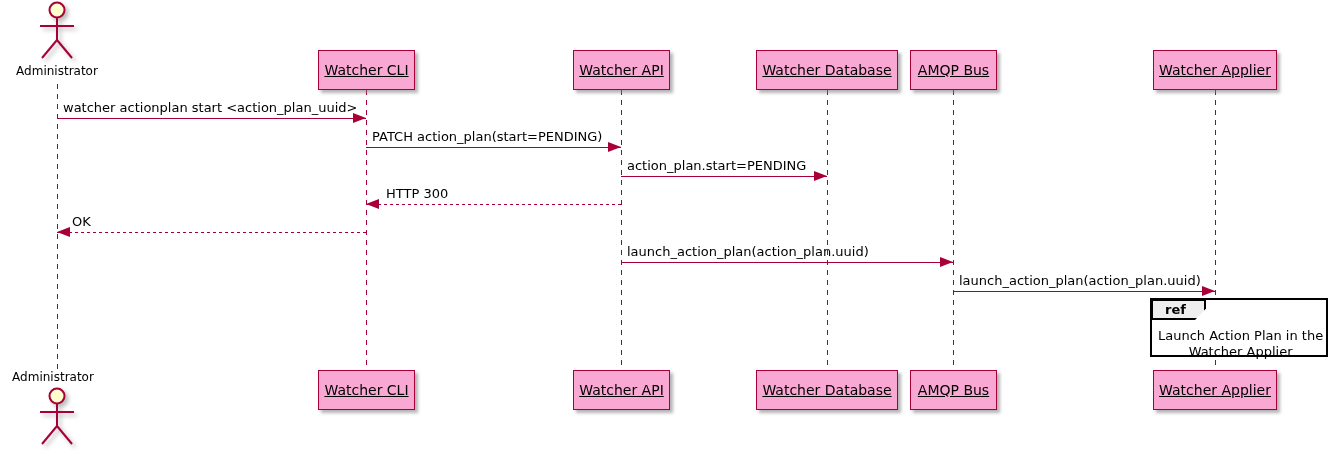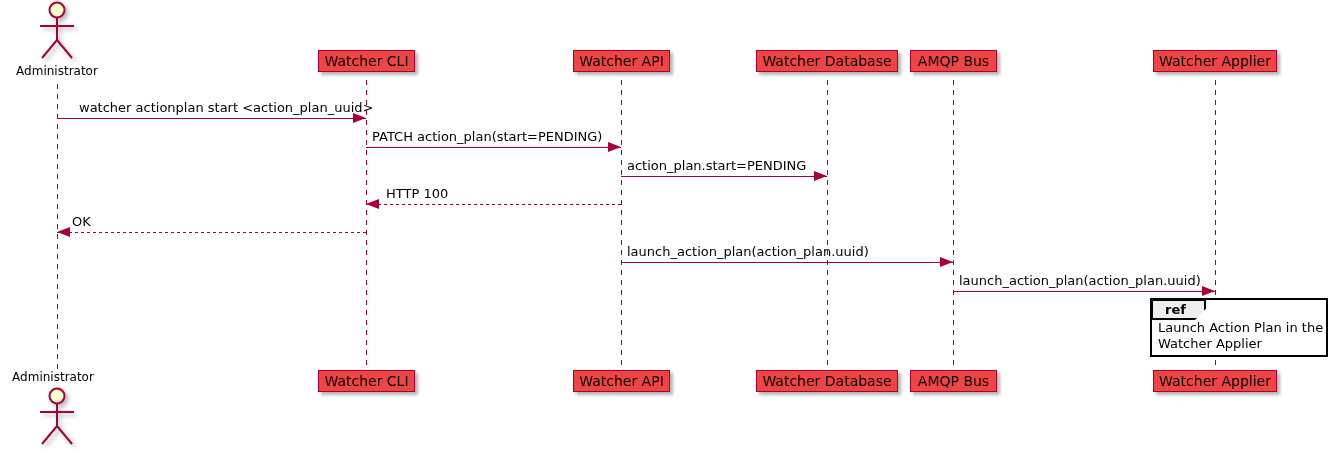--- a/index.html
+++ b/index.html
@@ -7,31 +7,32 @@
   body { font-family: "DejaVu Sans", "Liberation Sans", sans-serif; }
   .canvas {
     position: relative;
     width: 1330px;
     height: 456px;
     background: #ffffff;
     overflow: hidden;
   }
   .pbox {
     position: absolute;
-    height: 22px;
-    background: #ef4444;
+    height: 40px;
+    background: #f9a8d4;
     border: 1.5px solid #A80036;
     box-shadow: 3px 3px 3px rgba(120,120,120,0.55);
     display: flex;
     align-items: center;
     justify-content: center;
     font-size: 14px;
     color: #000;
     white-space: nowrap;
     z-index: 3;
+    text-decoration: underline;
   }
   .lifeline {
     position: absolute;
     width: 1px;
     background: repeating-linear-gradient(to bottom, #A80036 0 5px, transparent 5px 10px);
     z-index: 1;
   }
   .msg-label {
     position: absolute;
     font-size: 13px;
@@ -76,21 +77,21 @@
     width: 55px; height: 21px;
     background: #EEEEEE;
     border: 2px solid #000000;
     clip-path: polygon(0 0, 100% 0, 100% 45%, 80% 100%, 0 100%);
     font-size: 13px;
     font-weight: bold;
     color: #000;
     padding-left: 12px;
     padding-top: 1px;
   }
-  .ref-text { position: absolute; left: 6px; top: 20px; font-size: 13px; color: #000; line-height: 16px; white-space: nowrap; }
+  .ref-text { position: absolute; left: 6px; top: 28px; font-size: 13px; color: #000; line-height: 16px; white-space: nowrap; text-align: center; }
 </style>
 </head>
 <body>
 
 <div class="canvas">
 
   <svg class="actor-svg" style="left:34px; top:0px;" width="46" height="62" viewBox="0 0 46 62">
     <circle cx="23" cy="10" r="7.5" fill="#FEFECE" stroke="#A80036" stroke-width="2"></circle>
     <line x1="23" y1="17.5" x2="23" y2="40" stroke="#A80036" stroke-width="2"></line>
     <line x1="6" y1="26" x2="40" y2="26" stroke="#A80036" stroke-width="2"></line>
@@ -105,33 +106,33 @@
   <div class="lifeline" style="left:827px;  top:80px; height:290px;"></div>
   <div class="lifeline" style="left:953px;  top:80px; height:290px;"></div>
   <div class="lifeline" style="left:1215px; top:80px; height:290px;"></div>
 
   <div class="pbox" style="left:318px;  top:50px; width:97px;">Watcher CLI</div>
   <div class="pbox" style="left:573px;  top:50px; width:97px;">Watcher API</div>
   <div class="pbox" style="left:756px;  top:50px; width:142px;">Watcher Database</div>
   <div class="pbox" style="left:910px;  top:50px; width:87px;">AMQP Bus</div>
   <div class="pbox" style="left:1153px; top:50px; width:124px;">Watcher Applier</div>
 
-  <div class="msg-label" style="left:63px; top:100px;margin-left:16px;">watcher actionplan start &lt;action_plan_uuid&gt;</div>
+  <div class="msg-label" style="left:63px; top:100px;">watcher actionplan start &lt;action_plan_uuid&gt;</div>
   <div class="msg-line solid" style="left:57px; top:118px; width:309px;"></div>
   <div class="arrowhead right" style="left:353px; top:113px;"></div>
 
   <div class="msg-label" style="left:372px; top:129px;">PATCH action_plan(start=PENDING)</div>
   <div class="msg-line solid" style="left:366px; top:147px; width:255px;"></div>
   <div class="arrowhead right" style="left:608px; top:142px;"></div>
 
   <div class="msg-label" style="left:627px; top:158px;">action_plan.start=PENDING</div>
   <div class="msg-line solid" style="left:621px; top:176px; width:206px;"></div>
   <div class="arrowhead right" style="left:814px; top:171px;"></div>
 
-  <div class="msg-label" style="left:386px; top:186px;">HTTP 100</div>
+  <div class="msg-label" style="left:386px; top:186px;">HTTP 300</div>
   <div class="msg-line dashed" style="left:366px; top:204px; width:255px;"></div>
   <div class="arrowhead left" style="left:366px; top:199px;"></div>
 
   <div class="msg-label" style="left:72px; top:214px;">OK</div>
   <div class="msg-line dashed" style="left:57px; top:232px; width:309px;"></div>
   <div class="arrowhead left" style="left:57px; top:227px;"></div>
 
   <div class="msg-label" style="left:627px; top:244px;">launch_action_plan(action_plan.uuid)</div>
   <div class="msg-line solid" style="left:621px; top:262px; width:332px;"></div>
   <div class="arrowhead right" style="left:940px; top:257px;"></div>

